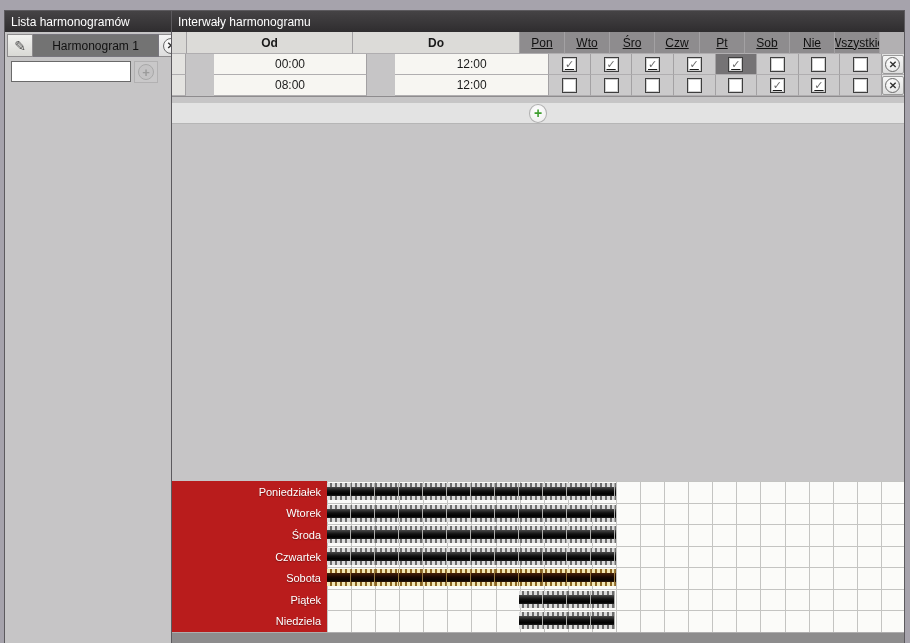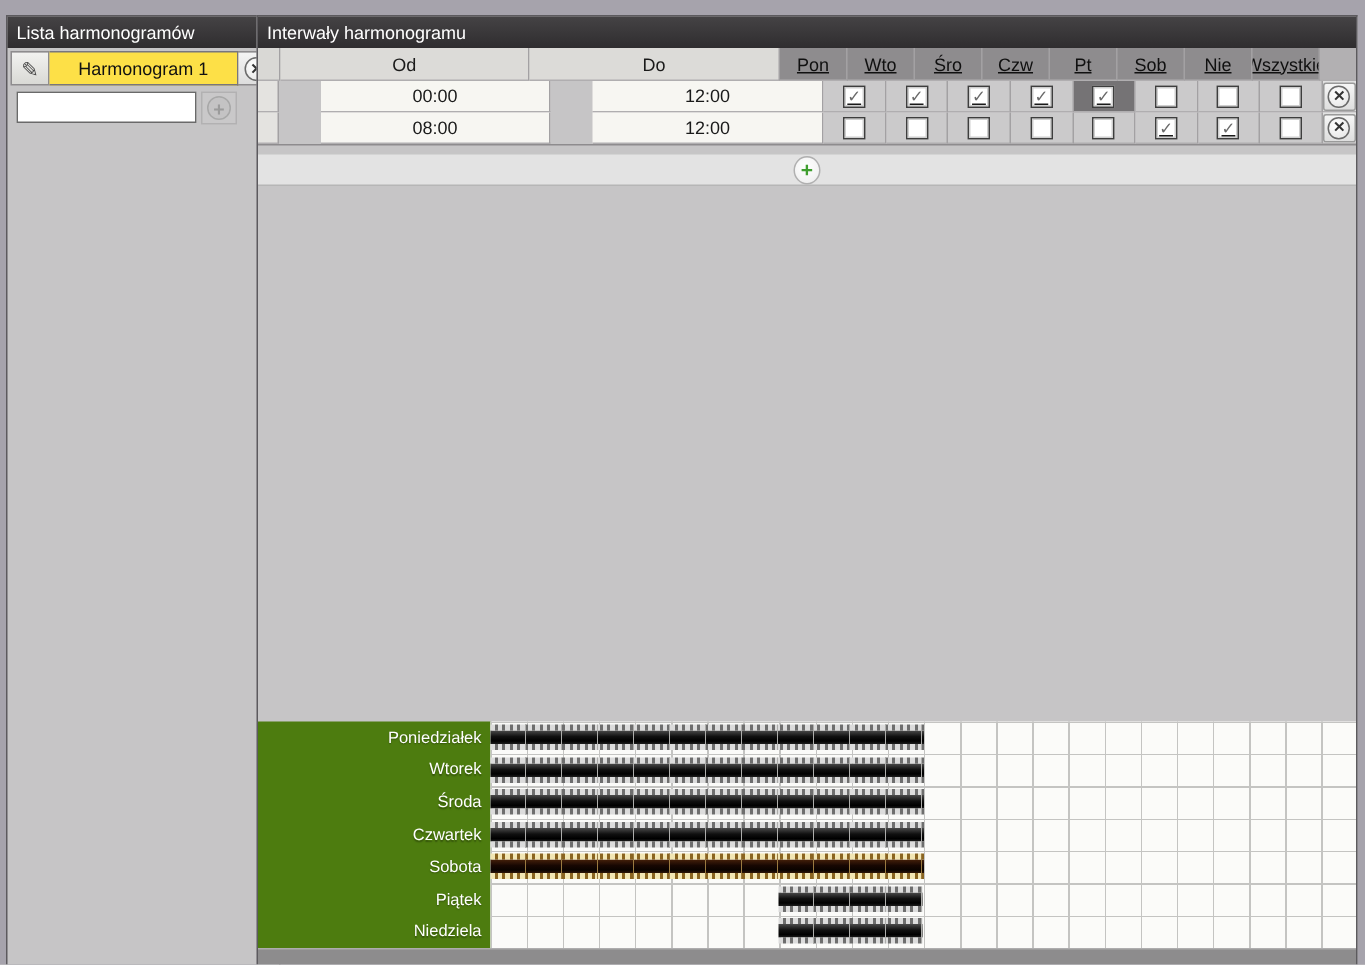--- a/index.html
+++ b/index.html
@@ -9,60 +9,60 @@
   .panel { position:absolute; top:10px; bottom:0; background:#c6c5c6; border:1px solid #5c5a5e; border-bottom:none; display:flex; flex-direction:column; }
   #sidebar { left:4px; width:183px; }
   #mainpanel { left:171px; width:734px; }
 
   .panel-header { height:21px; background:linear-gradient(#454345,#2f2d2f); color:#fff; display:flex; align-items:center; padding-left:6px; flex:none; }
 
   
   .tab-row { display:flex; margin:2px 2px 0 2px; height:23px; flex:none; }
   .icon-btn { width:26px; height:23px; background:linear-gradient(#f2f2f0,#d9d9d5); border:1px solid #8e8c8e; display:flex; align-items:center; justify-content:center; cursor:pointer; }
   .pencil { font-size:14px; color:#4a4a4a; transform:rotate(0deg); }
-  .tab { flex:1; height:23px; background:#fde047; border:1px solid #78767e; border-left:none; display:flex; align-items:center; justify-content:center; color:#111; }
+  .tab { flex:1; height:23px; background:#737373; border:1px solid #78767e; border-left:none; display:flex; align-items:center; justify-content:center; color:#111; }
   .xbtn { width:25px; height:23px; background:linear-gradient(#f4f4f4,#dddddd); border:1px solid #8e8c8e; border-left:none; display:flex; align-items:center; justify-content:center; cursor:pointer; }
   .circle-x { width:16px; height:16px; border:1px solid #6a6a6a; border-radius:50%; display:flex; align-items:center; justify-content:center; font-size:10px; font-weight:bold; color:#333; background:radial-gradient(circle at 40% 35%, #ffffff, #e2e2e2); }
   .add-row { display:flex; margin:4px 2px 0 6px; height:22px; flex:none; }
   .txt { width:120px; height:21px; border:1px solid #6a6a6a; background:#fff; padding:0 3px; font-family:"Liberation Sans",sans-serif; font-size:12px; }
   .plus-btn-disabled { width:24px; height:22px; margin-left:3px; background:#c9c8c9; border:1px solid #b2b1b2; display:flex; align-items:center; justify-content:center; }
   .circle-plus-gray { width:16px; height:16px; border:1px solid #a8a8a8; border-radius:50%; display:flex; align-items:center; justify-content:center; font-size:13px; font-weight:bold; color:#9b9b9b; background:#c4c3c4; }
 
   
   .itable { flex:none; border-bottom:1px solid #8e8c8e; }
   .trow { display:flex; height:21px; }
   .trow.head { height:22px; }
   .cell { display:flex; align-items:center; justify-content:center; border-right:1px solid #a3a1a3; border-bottom:1px solid #b0aeb0; overflow:hidden; }
   .c-gut { width:15px; }
   .c-od { width:166px; }
   .c-do { width:167px; }
   .c-day { width:45px;text-decoration:underline; }
   .c-x { width:24px; border-right:none; }
   .head .c-gut { background:#d9d8d5; }
-  .head .c-od, .head .c-do { background:#dcdbd8; }
+  .head .c-od, .head .c-do { background:#dcdbd8;font-weight:bold; }
   .head .c-day { background:#8e8c8e; color:#101010; }
   .head .c-x { background:#b2b0b2; }
   .body .c-gut { background:#e4e3e0; }
   .body .c-od, .body .c-do { background:#f7f6f2;margin-left:28px; }
   .body .c-day { background:#cbcacb; }
   .body .c-day.sel { background:#757375; }
   .body .c-x { background:#e2e2e2; }
   .checkbox { width:15px; height:15px; background:#fff; border:1px solid #3e3e3e; box-shadow:inset 0 0 0 1px #cfcfcf; display:flex; align-items:center; justify-content:center; font-size:11px; color:#6a6a6a; cursor:pointer; }
   .del-btn { width:22px; height:19px; background:linear-gradient(#f6f6f6,#dedede); border:1px solid #9a9a9a; border-radius:2px; display:flex; align-items:center; justify-content:center; cursor:pointer; padding:0; }
   .del-btn .circle-x { width:15px; height:15px; }
 
   
   .add-bar { flex:none; height:22px; margin-top:5px; background:#e3e3e3; border-top:1px solid #c6c6c6; border-bottom:1px solid #b6b6b6; display:flex; align-items:center; justify-content:center; }
   .circle-plus-green { width:18px; height:19px; border:1px solid #b0b0b0; border-radius:50%; background:radial-gradient(circle at 45% 35%, #ffffff, #ececec); display:flex; align-items:center; justify-content:center; font-size:14px; font-weight:bold; color:#3f9e2f; cursor:pointer; }
 
   .spacer { flex:1; }
 
   
   .week { flex:none; height:151px; display:flex; }
-  .wlabels { width:155px; background:#4d7c0f; display:flex; flex-direction:column; }
+  .wlabels { width:155px; background:#b91c1c; display:flex; flex-direction:column; }
   .wlabel { flex:1; display:flex; align-items:center; justify-content:flex-end; padding-right:6px; color:#fff; font-size:11px; text-shadow:0 1px 1px rgba(0,0,0,0.35); white-space:nowrap; }
   .wgrid { position:relative; flex:1; background:#fbfbf9;
     background-image:
       repeating-linear-gradient(90deg,#c4c4c2 0 1px,transparent 1px 24.08px),
       repeating-linear-gradient(180deg,#c4c4c2 0 1px,transparent 1px 21.57px);
   }
   .wrow { position:absolute; left:0; right:0; height:21.57px; }
   .bar { position:absolute; top:2px; height:17px;
     background-image:
       repeating-linear-gradient(90deg, transparent 0 23px, #adadab 23px 24px),

